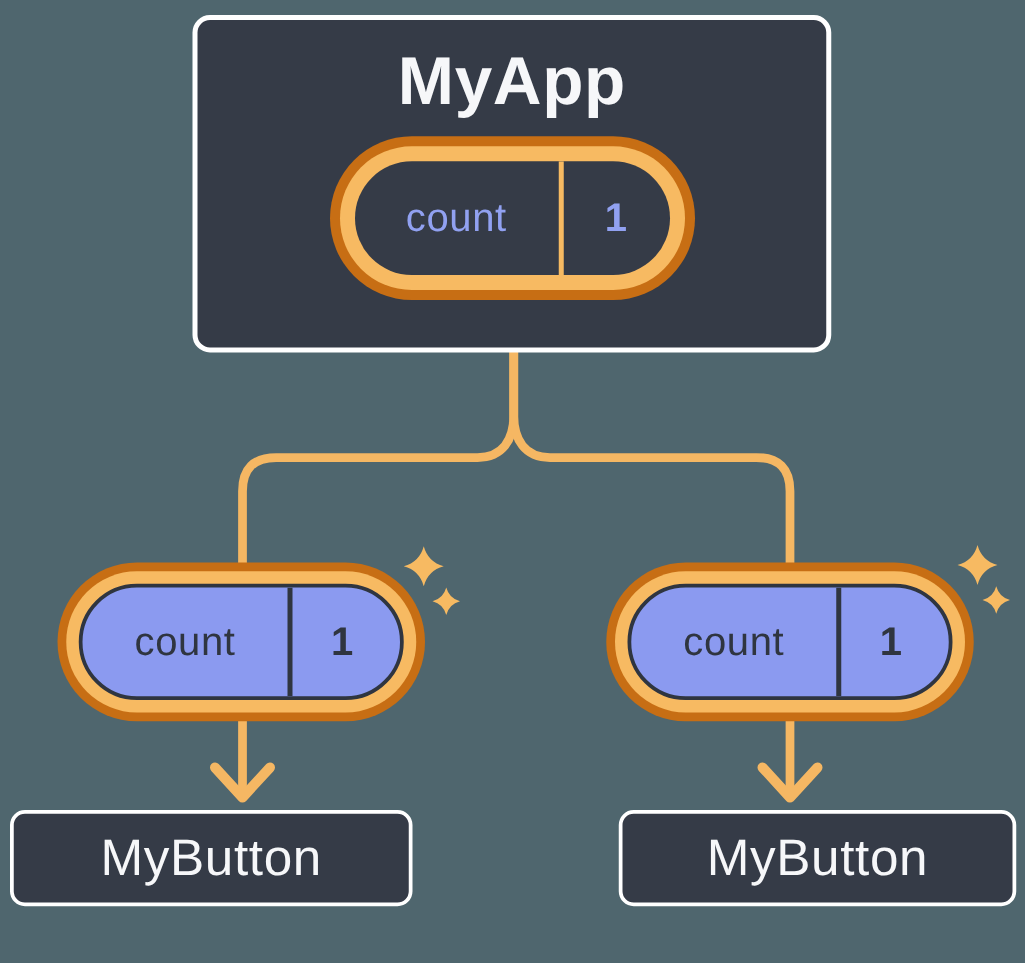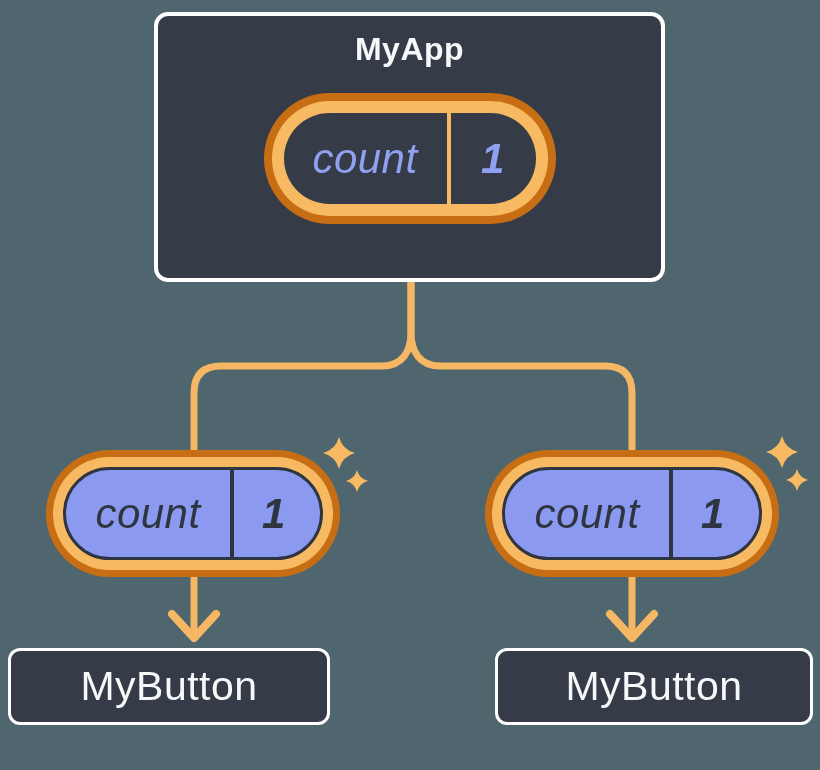--- a/index.html
+++ b/index.html
@@ -33,22 +33,22 @@
     border:4px solid var(--card-border);
     border-radius:14px;
     z-index:2;
   }
   .card.root{
     left:154px;top:12px;width:511px;height:270px;
     display:flex;flex-direction:column;align-items:center;
   }
   .card-title{
     color:var(--text-light);
-    font-size:32px;font-weight:700;
-    line-height:46px;margin-top:10px;
+    font-size:54px;font-weight:700;
+    line-height:46px;margin-top:26px;
     letter-spacing:0.5px;
   }
   .card.leaf{
     border-width:3px;border-radius:12px;
     width:322px;height:77px;
     display:flex;align-items:center;justify-content:center;
   }
   .card.leaf .leaf-title{
     color:var(--text-light);
     font-size:41px;font-weight:500;
@@ -85,21 +85,21 @@
     border:3px solid var(--state-text-dark);
   }
   .child-pill .cell.name{width:164px;color:var(--state-text-dark);font-weight:500;}
   .child-pill .vdiv{width:4px;align-self:stretch;background:var(--state-text-dark);}
   .child-pill .cell.value{width:80px;color:var(--state-text-dark);font-weight:700;}
   .child-pill.pos-left{left:46px;top:450px;}
   .child-pill.pos-right{left:485px;top:450px;}
 
   .cell{
     display:flex;align-items:center;justify-content:center;
-    font-size:42px;letter-spacing:0.5px;height:100%;font-style:italic;
+    font-size:32px;letter-spacing:0.5px;height:100%;
   }
 </style>
 </head>
 <body>
 
 <div class="canvas">
 
   <svg class="wires" width="820" height="770" viewBox="0 0 820 770">
 
     <path class="wire" d="M411,281 L411,332 C411,352 402,366 382,366 L221,366 Q194,366 194,393 L194,633"></path>

